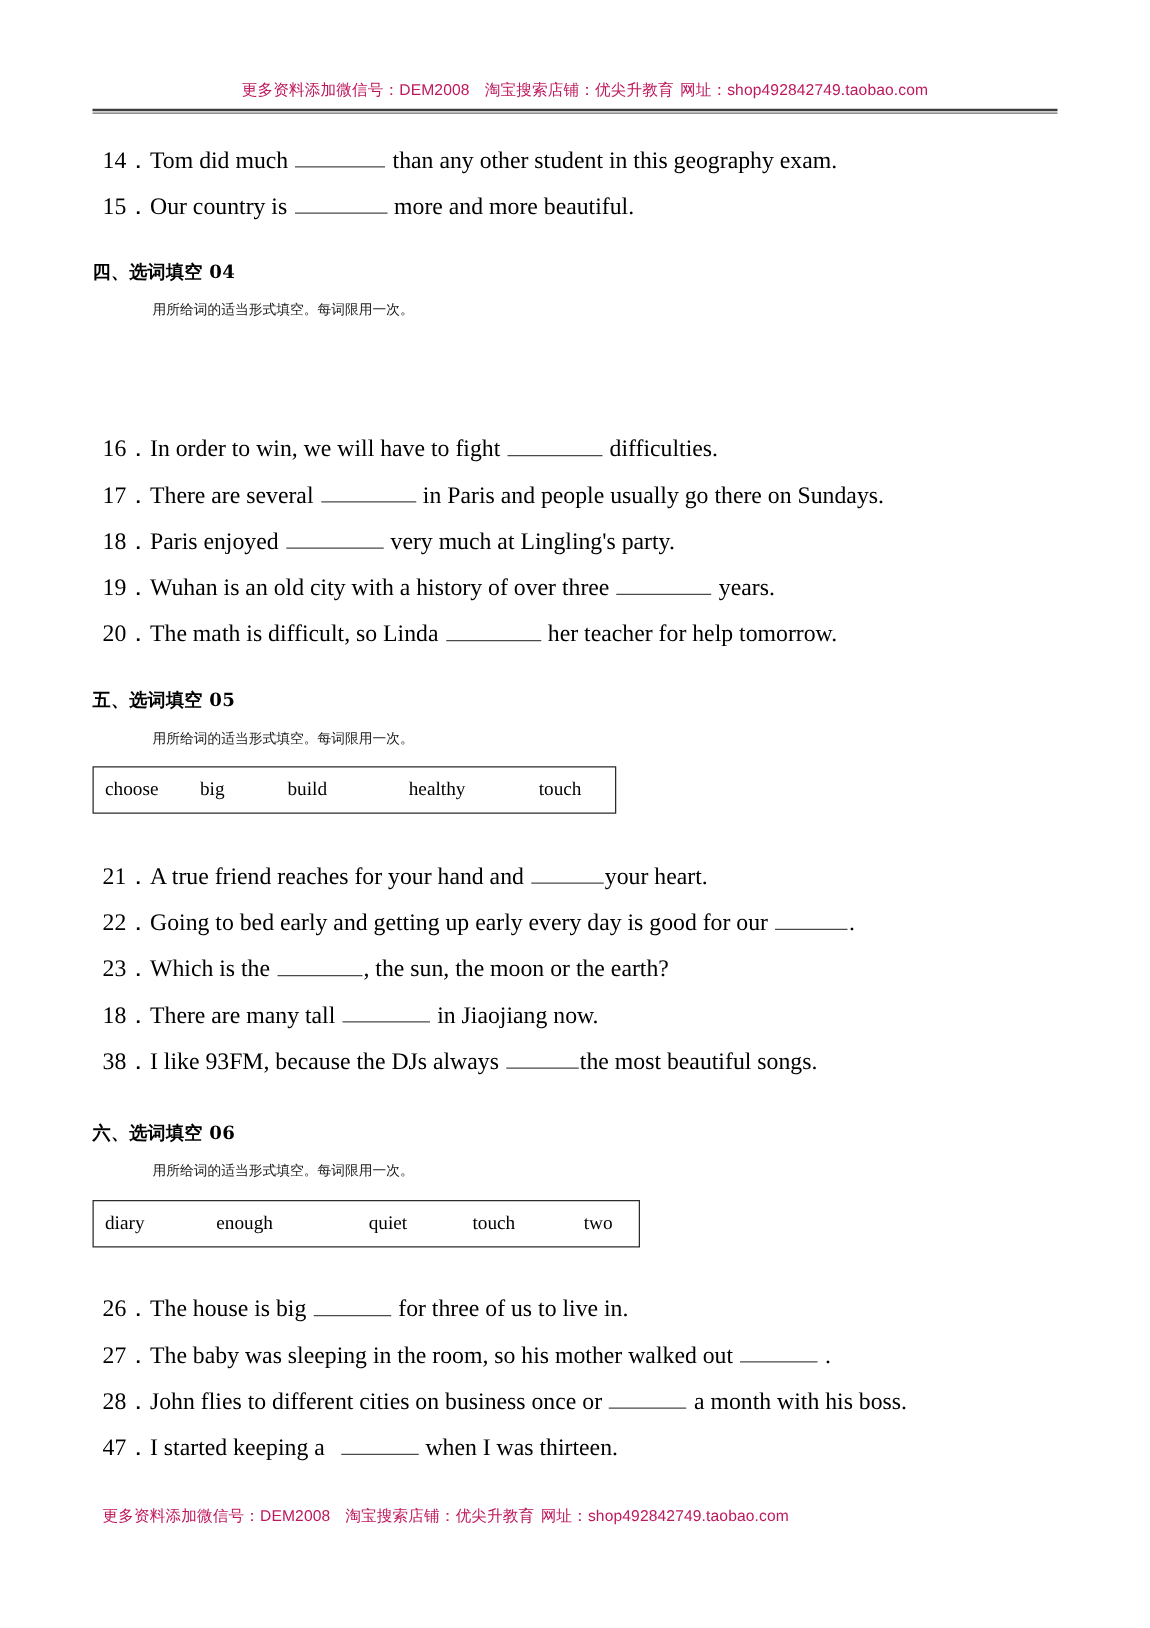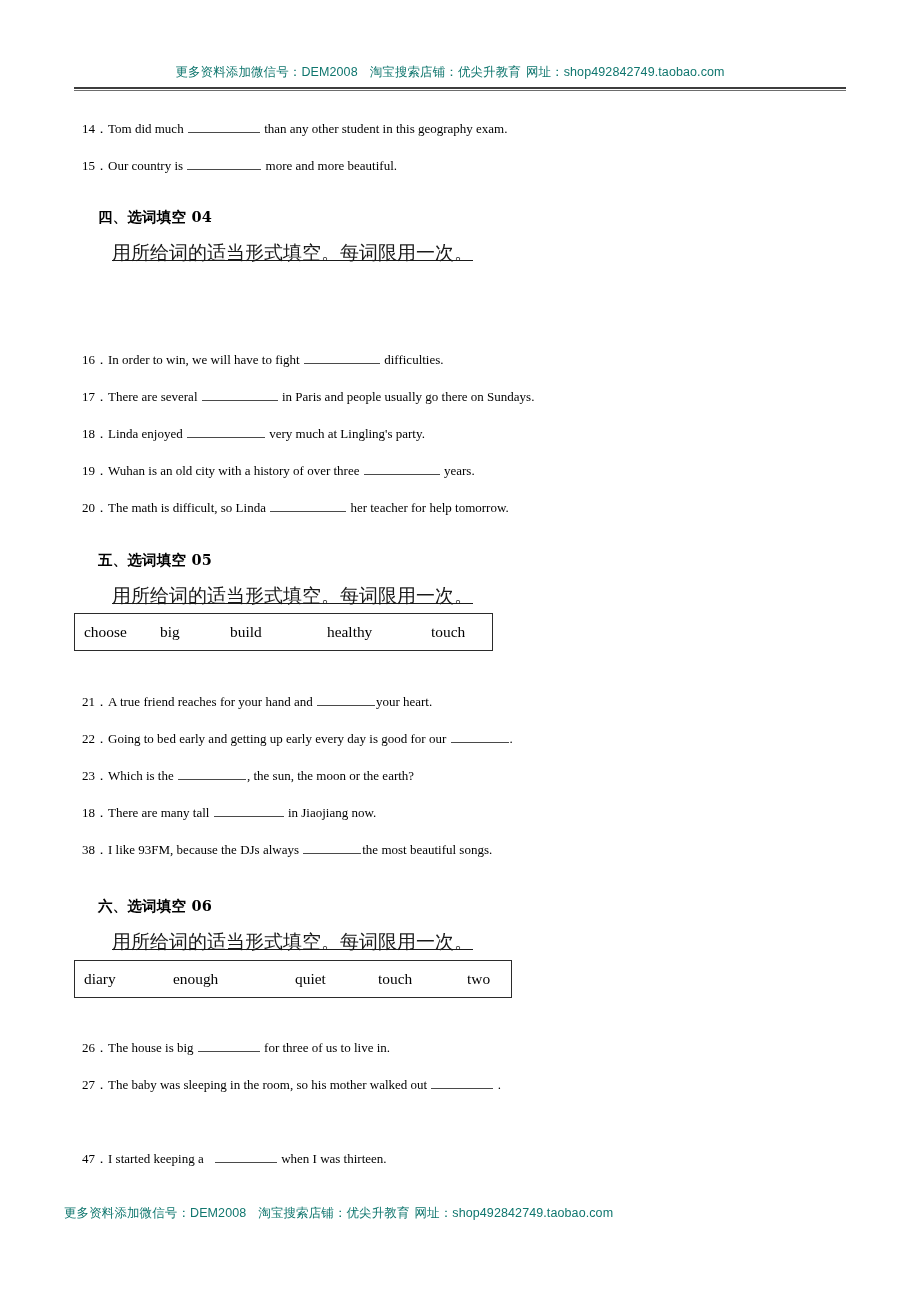--- a/index.html
+++ b/index.html
@@ -13,25 +13,25 @@
     height: 1302px;
     background: #ffffff;
     font-family: "Liberation Serif", "DejaVu Serif", serif;
     color: #000000;
     overflow: hidden;
   }
 
   
   .watermark {
     position: absolute;
-    left: 64px;
+    left: 82px;
     width: 772px;
     font-family: "Liberation Sans", "DejaVu Sans", sans-serif;
     font-size: 12.5px;
-    color: #0f766e;
+    color: #be185d;
     letter-spacing: 0.1px;
     white-space: nowrap;
   }
   .header-wm {
     top: 64px;
     text-align: center;
   }
   .header-rule {
     position: absolute;
     left: 74px;
@@ -52,21 +52,21 @@
   }
   .wm-gap-sm {
     display: inline-block;
     width: 5px;
   }
 
   
   .q {
     position: absolute;
     left: 82px;
-    font-size: 13px;
+    font-size: 19px;
     line-height: 20px;
     white-space: nowrap;
   }
   .q .num {
     display: inline-block;
     min-width: 26px;
   }
   .blank {
     display: inline-block;
     border-bottom: 1px solid #4a4a4a;
@@ -77,34 +77,32 @@
 
   
   .sec-title {
     position: absolute;
     left: 74px;
     font-family: "DejaVu Sans", "Liberation Sans", sans-serif;
     font-weight: bold;
     font-size: 14.5px;
     letter-spacing: 0.2px;
     white-space: nowrap;
-    margin-left: 24px;
   }
   .sec-title .sec-num {
     font-family: "DejaVu Serif", "Liberation Serif", serif;
     font-weight: bold;
   }
   .sec-instr {
     position: absolute;
-    left: 112px;
+    left: 122px;
     font-family: "DejaVu Sans", "Liberation Sans", sans-serif;
-    font-size: 19px;
+    font-size: 11px;
     color: #1a1a1a;
     white-space: nowrap;
-    text-decoration: underline;
   }
 
   
   .wordbox {
     position: absolute;
     border: 1.4px solid #2b2b2b;
     box-sizing: border-box;
     height: 38px;
     display: flex;
     align-items: center;
@@ -147,21 +145,21 @@
     <span class="num">16．</span><span>In order to win, we will have to fight</span>
     <span class="blank" style="width:76px"></span>
     <span>difficulties.</span>
   </div>
   <div class="q" style="top:387px">
     <span class="num">17．</span><span>There are several</span>
     <span class="blank" style="width:76px"></span>
     <span>in Paris and people usually go there on Sundays.</span>
   </div>
   <div class="q" style="top:424px">
-    <span class="num">18．</span><span>Linda enjoyed</span>
+    <span class="num">18．</span><span>Paris enjoyed</span>
     <span class="blank" style="width:78px"></span>
     <span>very much at Lingling's party.</span>
   </div>
   <div class="q" style="top:461px">
     <span class="num">19．</span><span>Wuhan is an old city with a history of over three</span>
     <span class="blank" style="width:76px"></span>
     <span>years.</span>
   </div>
   <div class="q" style="top:498px">
     <span class="num">20．</span><span>The math is difficult, so Linda</span>
@@ -222,20 +220,25 @@
   <div class="q" style="top:1038px">
     <span class="num">26．</span><span>The house is big</span>
     <span class="blank" style="width:62px"></span>
     <span>for three of us to live in.</span>
   </div>
   <div class="q" style="top:1075px">
     <span class="num">27．</span><span>The baby was sleeping in the room, so his mother walked out</span>
     <span class="blank" style="width:62px"></span>
     <span>.</span>
   </div>
+  <div class="q" style="top:1112px">
+    <span class="num">28．</span><span>John flies to different cities on business once or</span>
+    <span class="blank" style="width:62px"></span>
+    <span>a month with his boss.</span>
+  </div>
   <div class="q" style="top:1149px">
     <span class="num">47．</span><span>I started keeping a</span>
     <span class="blank" style="width:62px; margin-left:8px"></span>
     <span>when I was thirteen.</span>
   </div>
 
   <div class="watermark footer-wm">
     <span>更多资料添加微信号：</span><span>DEM2008</span><span class="wm-gap"></span><span>淘宝搜索店铺：</span><span>优尖升教育</span><span class="wm-gap-sm"></span><span>网址：</span><span>shop492842749.taobao.com</span>
   </div>
 

